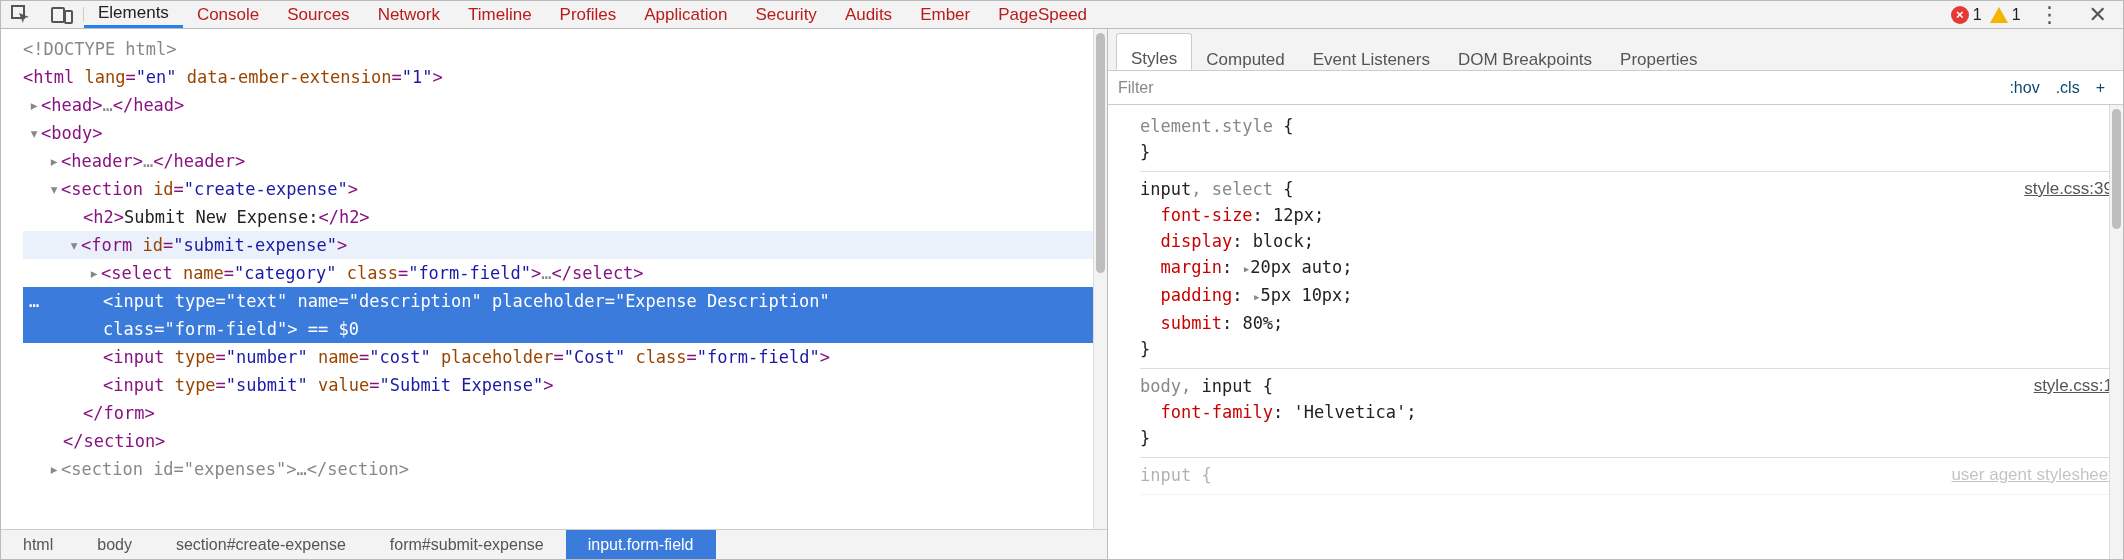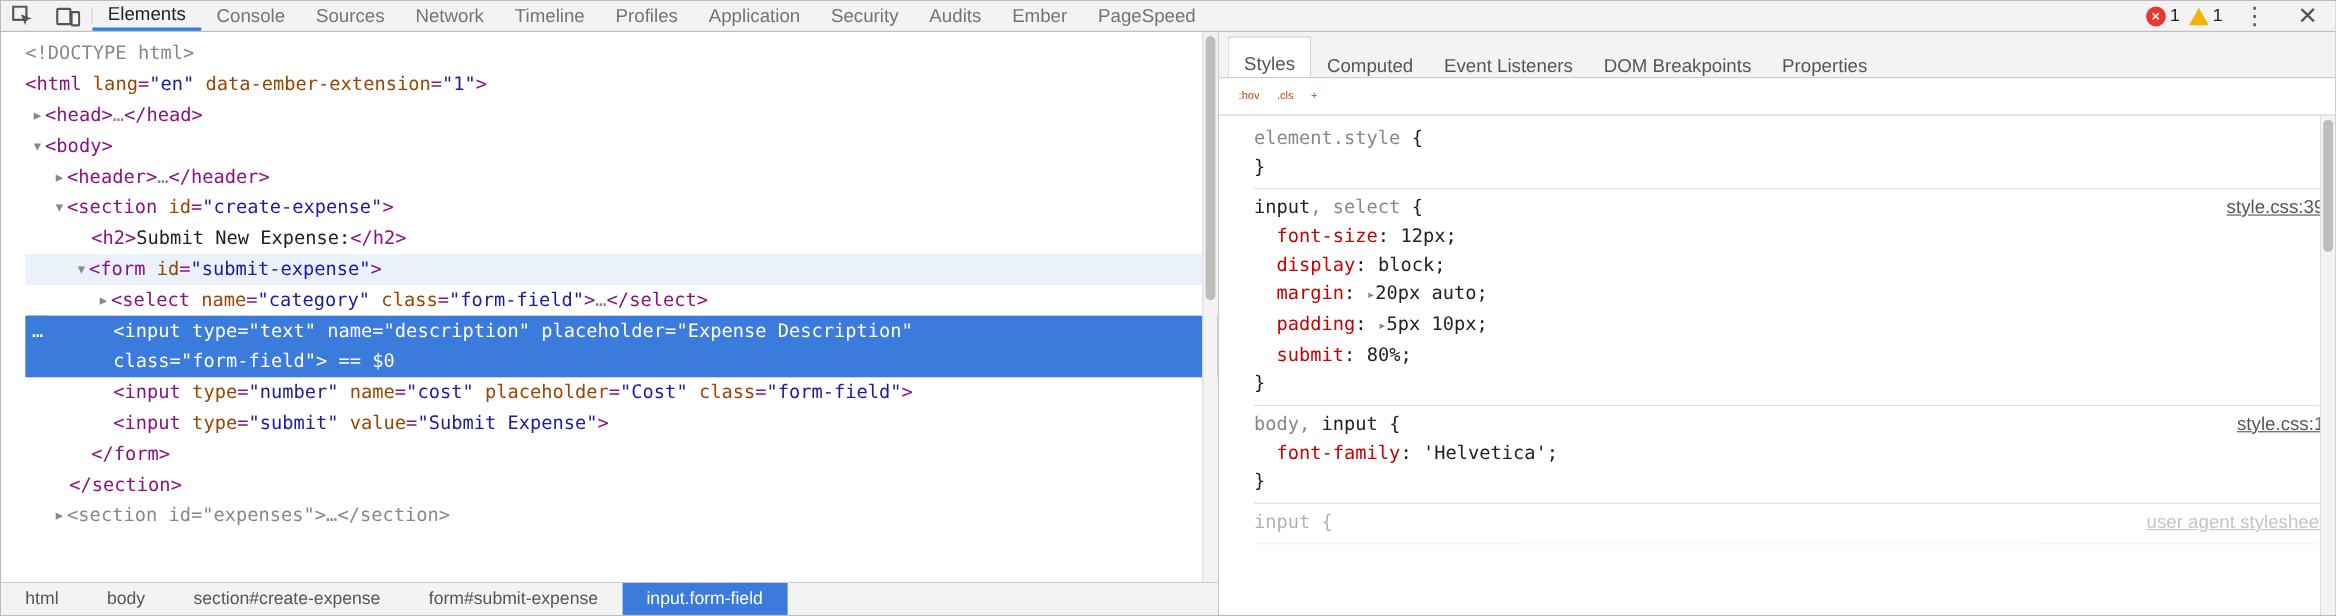--- a/index.html
+++ b/index.html
@@ -19,21 +19,21 @@
   border-bottom: 1px solid #bbb;
   background: #f3f3f3;
 }
 .toolbar .tb-btn {
   display: flex; align-items: center; justify-content: center;
   padding: 0 10px; color: #555;
 }
 .toolbar .sep { width: 1px; background: #ccc; margin: 6px 0; }
 .tabbar { display: flex; align-items: stretch; }
 .tabbar .tab {
-  padding: 0 14px; display: flex; align-items: center; color: #737373; font-size: 17px;
+  padding: 0 14px; display: flex; align-items: center; color: #b91c1c; font-size: 17px;
 }
 .tabbar .tab.active { color: #222; border-bottom: 3px solid #2b80ec; }
 .toolbar .spacer { flex: 1; }
 .toolbar .right { display: flex; align-items: center; padding-right: 6px; gap: 8px; }
 .err-ic, .warn-ic { display:inline-flex; align-items:center; gap:4px; font-size:16px; }
 .err-circ { width:18px;height:18px;border-radius:50%;background:#e53935;color:#fff;display:flex;align-items:center;justify-content:center;font-size:13px;font-weight:bold;}
 .warn-tri { width:0;height:0;border-left:9px solid transparent;border-right:9px solid transparent;border-bottom:16px solid #f4b400; display:inline-block; position:relative;}
 .kebab { font-size:22px; color:#555; padding:0 10px;}
 .close-x { font-size:22px; color:#555; padding:0 10px;}
 
@@ -58,21 +58,21 @@
 .crumbs { height:30px; border-top:1px solid #ccc; display:flex; align-items:center; font-size:16px; color:#555; background:#f3f3f3; }
 .crumbs .crumb { padding:0 22px; height:100%; display:flex; align-items:center; }
 .crumbs .crumb.active { background:#3b7bdb; color:#fff; }
 
 .right-pane { width:1015px; display:flex; flex-direction:column; }
 .rtabs { height:42px; display:flex; align-items:stretch; border-bottom:1px solid #ccc; background:#f3f3f3; padding-left:8px; }
 .rtabs .rtab { padding:0 14px; display:flex; align-items:flex-end; font-size:17px; color:#555; }
 .rtabs .rtab.active { background:#fff; border:1px solid #ccc; border-bottom:1px solid #fff; border-radius:3px 3px 0 0; margin-top:4px; }
 .filter-bar { height:34px; border-bottom:1px solid #ccc; display:flex; align-items:center; padding:0 10px; color:#888; }
 .filter-bar .fin { flex:1; font-size:16px; }
-.filter-bar .fbtn { padding:0 8px; color:#c2410c; font-size:10px; }
+.filter-bar .fbtn { padding:0 8px; color:#0c4a6e; font-size:16px; }
 .styles { flex:1; overflow:auto; font-family: Menlo, Consolas, monospace; font-size:17px; line-height:26px; padding:4px 10px 4px 8px; position:relative;margin-left:24px;}
 .rule { position:relative; border-bottom:1px solid #ddd; padding:4px 0 6px 0; }
 .sel-gray { color:#888; }
 .sel-black { color:#222; }
 .propn { color:#c80000; }
 .propv { color:#222; }
 .link { color:#555; text-decoration: underline; position:absolute; right:0; top:4px; font-family: -apple-system, sans-serif; }
 .tri-sm { color:#888; font-size:13px; }
 .rscroll { position:absolute; right:0; top:0; bottom:0; width:14px; background:#f3f3f3; border-left:1px solid #ddd;}
 .rscroll .thumb { position:absolute; left:2px; right:2px; top:4px; height:120px; background:#bdbdbd; border-radius:6px;}
@@ -210,20 +210,21 @@
             <span>Event Listeners</span>
           </div>
         <div class="rtab">
             <span>DOM Breakpoints</span>
           </div>
         <div class="rtab">
             <span>Properties</span>
           </div>
       </div>
       <div class="filter-bar">
+        <div class="fin"><span>Filter</span></div>
         <div class="fbtn"><span>:hov</span></div>
         <div class="fbtn"><span>.cls</span></div>
         <div class="fbtn"><span>+</span></div>
       </div>
       <div style="position:relative; flex:1; overflow:hidden;">
       <div class="styles">
         <div class="rule">
           <span class="sel-gray">element.style</span><span> {</span><br>
           <span>}</span>
         </div>

